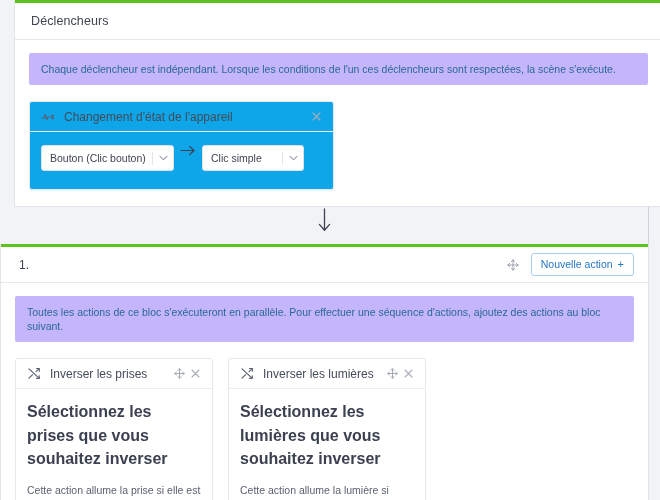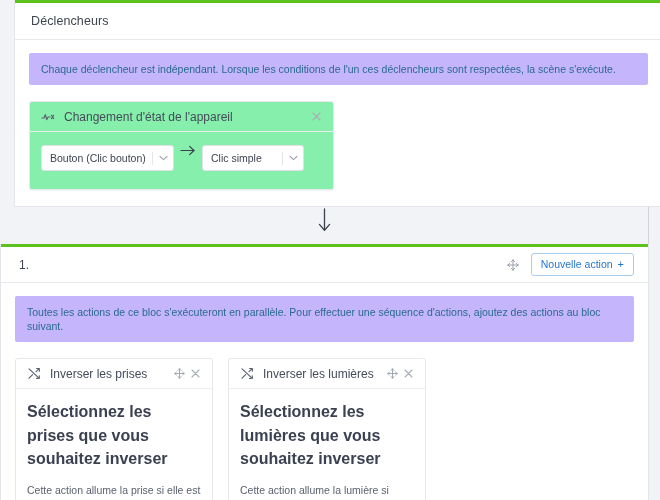--- a/index.html
+++ b/index.html
@@ -95,21 +95,21 @@
     border-radius: 2px;
     line-height: 1.35;
   }
 
   
   .trigger-card {
     margin-top: 16px;
     width: 305px;
     border: 1px solid #e6e8ec;
     border-radius: 3px;
-    background: #86efac;
+    background: #0ea5e9;
     box-shadow: 0 1px 1px rgba(20,30,50,.05);
   }
 
   .card-head {
     display: flex;
     align-items: center;
     height: 30px;
     padding: 0 9px 0 11px;
     border-bottom: 1px solid #ededf0;
   }

